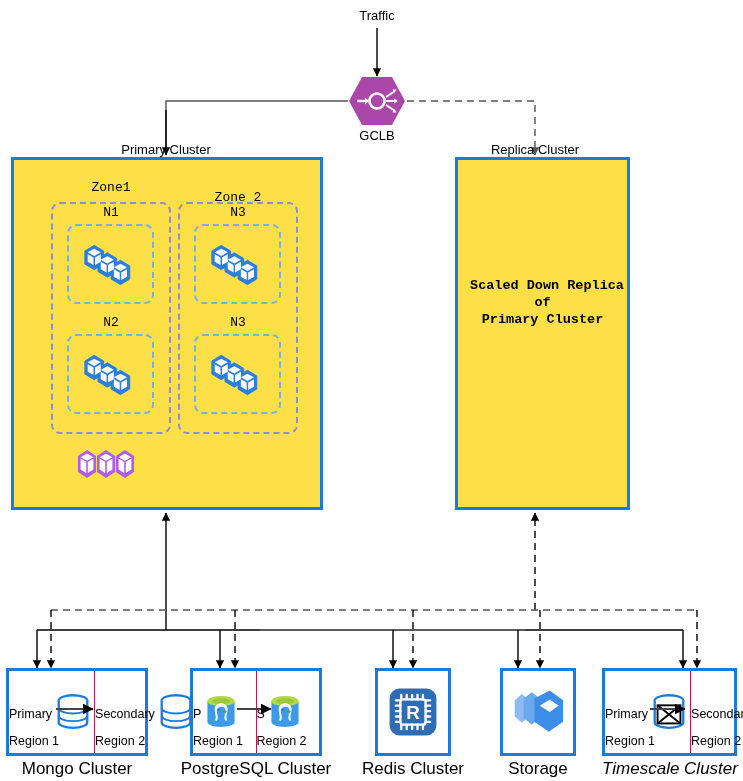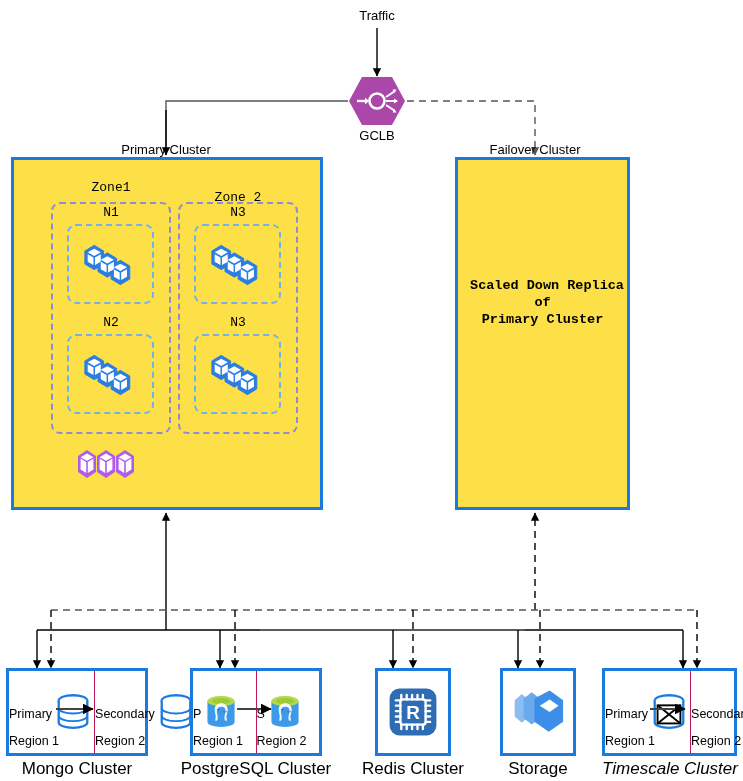--- a/index.html
+++ b/index.html
@@ -230,21 +230,21 @@
         <polygon points="26.6,12.2 33,8.6 39.4,12.2 33,15.8"></polygon>
         <polygon points="32.2,17 32.2,28 26.6,24.6 26.6,13.6"></polygon>
         <polygon points="33.8,17 33.8,28 39.4,24.6 39.4,13.6"></polygon>
         <polygon points="45.6,12.2 52,8.6 58.4,12.2 52,15.8"></polygon>
         <polygon points="51.2,17 51.2,28 45.6,24.6 45.6,13.6"></polygon>
         <polygon points="52.8,17 52.8,28 58.4,24.6 58.4,13.6"></polygon>
       </g>
     </svg>
   </div>
 
-  <div class="lbl c" style="left:535px;top:142px;">Failover Cluster</div>
+  <div class="lbl c" style="left:535px;top:142px;">Replica Cluster</div>
 
   <div class="bluebox" style="left:455px;top:157px;width:175px;height:353px;">
     <div class="failtext" style="top:117px;padding-left:9px;">Scaled Down Replica</div>
     <div class="failtext" style="top:134px;">of</div>
     <div class="failtext" style="top:151px;">Primary Cluster</div>
   </div>
 
   <div class="dbcard" style="left:6px;top:668px;width:142px;height:88px;">
     <div class="dbhalf">
       <div class="dbrole">Primary</div>

